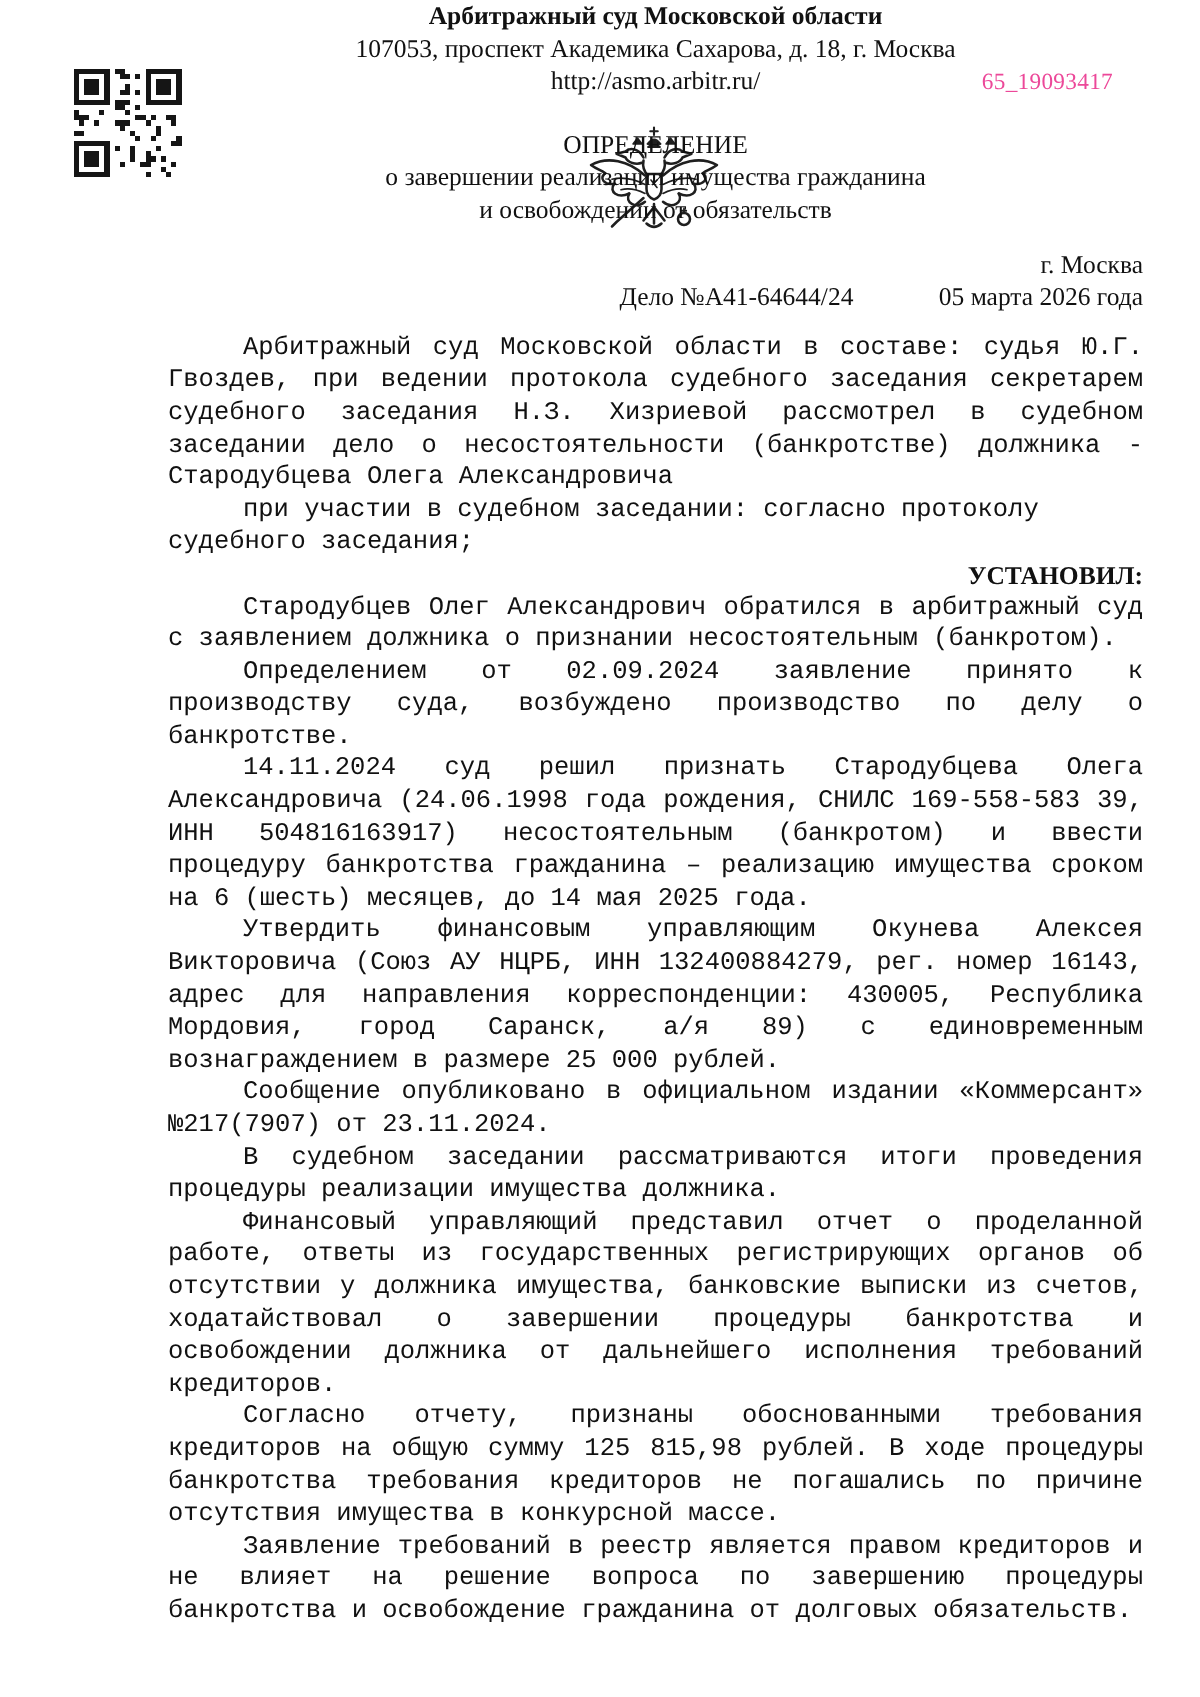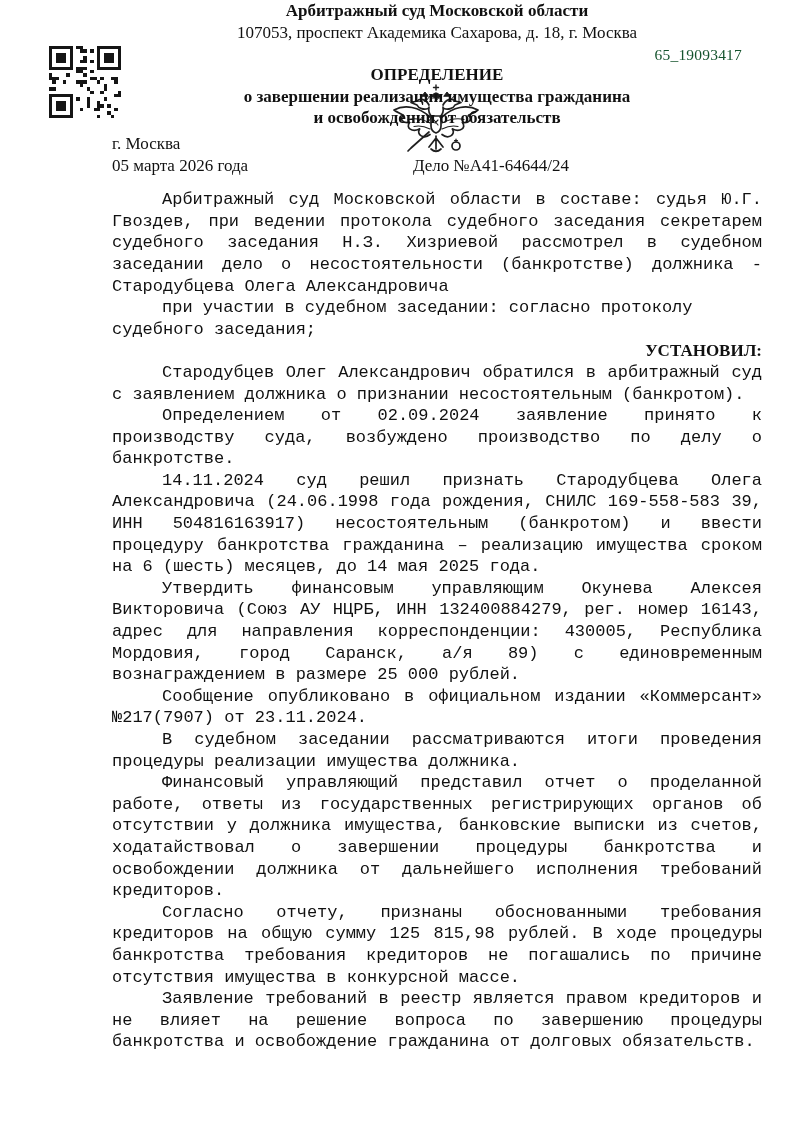--- a/index.html
+++ b/index.html
@@ -10,37 +10,37 @@
     color: #111111;
     position: relative;
     overflow: hidden;
   }
   .page { position: absolute; inset: 0; }
 
   .qr { position: absolute; left: 45px; top: 46px; width: 80px; height: 72px; }
 
   .doc-number {
     position: absolute; right: 58px; top: 46px;
-    font-size: 15.5px; letter-spacing: 0.2px; color: #14532d;
+    font-size: 15.5px; letter-spacing: 0.2px; color: #ec4899;
   }
 
   .emblem { position: absolute; left: 388px; top: 82px; width: 96px; height: 84px; }
 
   .content {
     position: absolute; left: 112px; top: 0;
     width: 650px;
     font-size: 17px; line-height: 21.6px;
   }
 
   .court-block { text-align: center; }
   .court-name { font-weight: bold; }
 
-  .title-block { margin-top: 21px; text-align: center; font-weight: bold; }
-
-  .meta-block { margin-top: 4px; }
+  .title-block { margin-top: 21px; text-align: center; font-weight: normal; }
+
+  .meta-block { margin-top: 15px; text-align: right; }
   .meta-city { }
   .meta-row { position: relative; }
   .meta-case { position: absolute; left: 301px; top: 0; }
 
   .paragraphs { margin-top: 13px; }
   p.para {
     margin: 0;
     text-indent: 50px;
     text-align: justify;
     text-justify: inter-word;
@@ -258,20 +258,21 @@
       <circle cx="68" cy="64" r="4"></circle>
       <path d="M68 60 v-3 M66.5 58.5 h3" stroke-width="1.2"></path>
     </g>
   </svg>
 
   <div class="content">
 
     <div class="court-block">
       <div class="court-name">Арбитражный суд Московской области</div>
       <div>107053, проспект Академика Сахарова, д. 18, г. Москва</div>
+      <div>http://asmo.arbitr.ru/</div>
     </div>
 
     <div class="title-block">
       <div>ОПРЕДЕЛЕНИЕ</div>
       <div>о завершении реализации имущества гражданина</div>
       <div>и освобождении от обязательств</div>
     </div>
 
     <div class="meta-block">
       <div class="meta-city">г. Москва</div>

